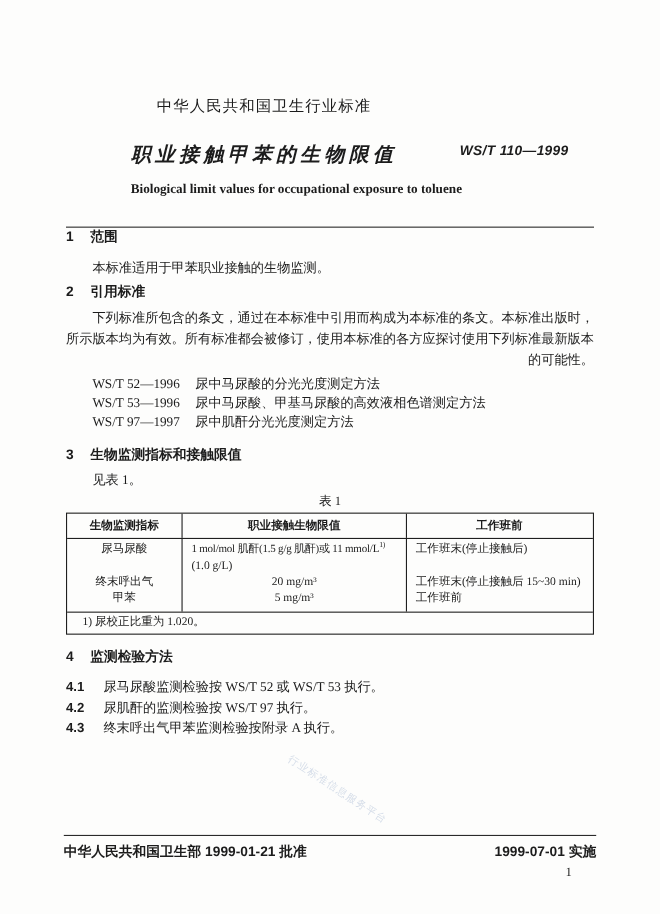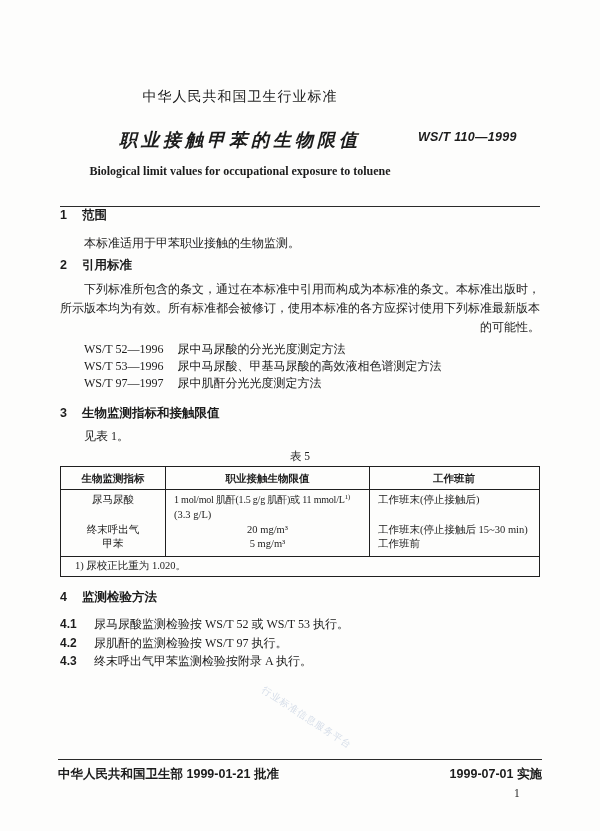--- a/index.html
+++ b/index.html
@@ -42,21 +42,21 @@
     top: 1px;
     font-family: "Liberation Sans", "DejaVu Sans", sans-serif;
     font-weight: bold;
     font-size: 12.5px;
     letter-spacing: 0.3px;
     white-space: nowrap;
   }
   .subtitle-en {
     width: 360px;
     margin-top: 12px;
-    text-align: center;
+    text-align: right;
     font-weight: bold;
     font-size: 12px;
     line-height: 15px;
   }
   .head-rule {
     margin-top: 27px;
     border: none;
     border-top: 1.5px solid #2a2a2a;
   }
 
@@ -212,38 +212,38 @@
       <div class="ref-line">
         <span class="ref-code">WS/T 97—1997</span><span>尿中肌酐分光光度测定方法</span>
       </div>
     </div>
 
     <div class="sec-heading" style="margin-top:14px;">
       <span class="sec-num">3</span><span>生物监测指标和接触限值</span>
     </div>
     <div class="body-para note-line">见表 1。</div>
 
-    <div class="table-caption">表 5</div>
+    <div class="table-caption">表 1</div>
 
     <div class="std-table">
       <div class="t-head">
         <div class="th">生物监测指标</div>
         <div class="th">职业接触生物限值</div>
         <div class="th">工作班前</div>
       </div>
       <div class="t-body">
         <div class="tc">
           <div class="tl center">尿马尿酸</div>
           <div class="tl"></div>
           <div class="tl center">终末呼出气</div>
           <div class="tl center">甲苯</div>
         </div>
         <div class="tc">
           <div class="tl left tight"><span>1 mol/mol 肌酐(1.5 g/g 肌酐)或 11 mmol/L</span><sup>1)</sup></div>
-          <div class="tl left">(3.3 g/L)</div>
+          <div class="tl left">(1.0 g/L)</div>
           <div class="tl center">20 mg/m³</div>
           <div class="tl center">5 mg/m³</div>
         </div>
         <div class="tc">
           <div class="tl left">工作班末(停止接触后)</div>
           <div class="tl"></div>
           <div class="tl left">工作班末(停止接触后 15~30 min)</div>
           <div class="tl left">工作班前</div>
         </div>
       </div>

